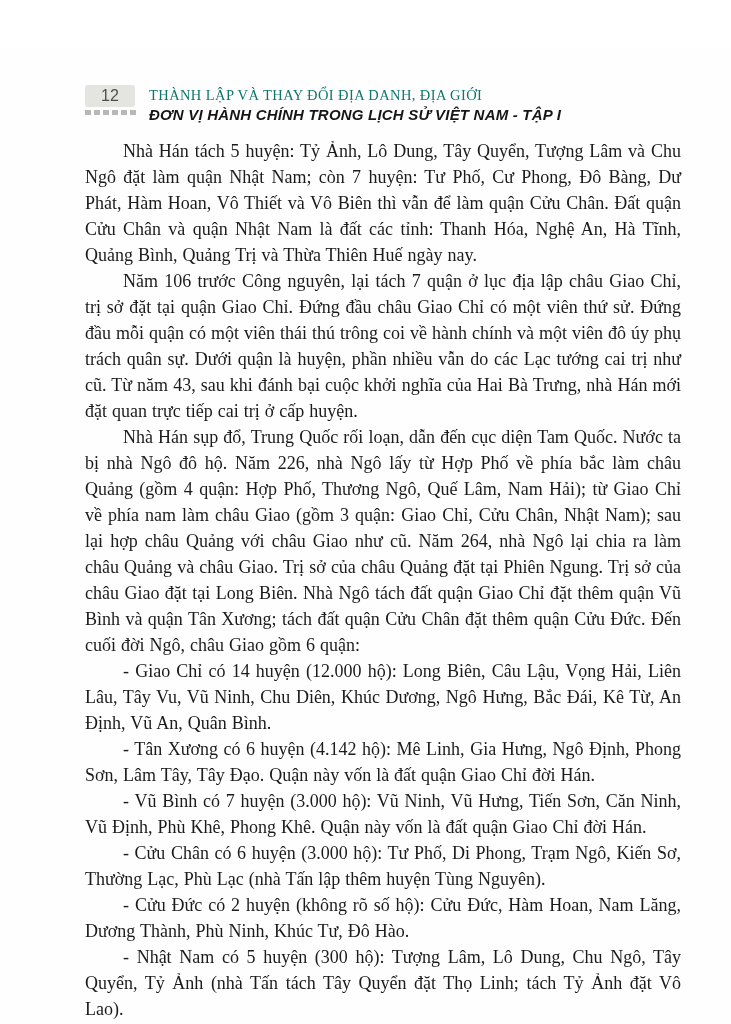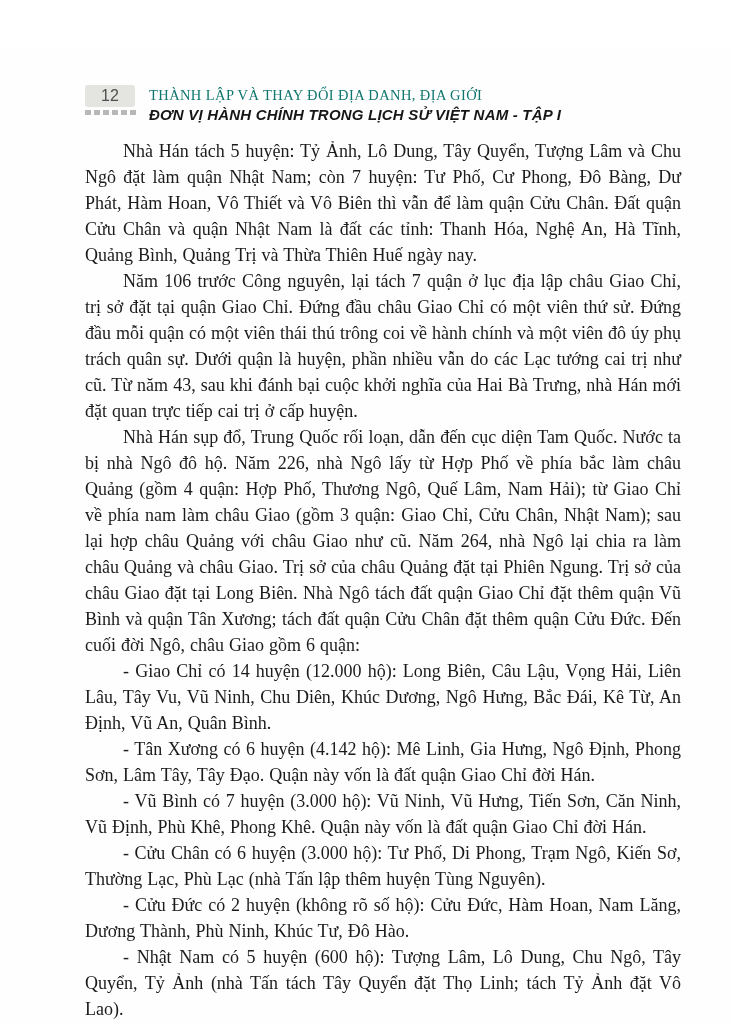--- a/index.html
+++ b/index.html
@@ -129,20 +129,20 @@
 
   <main class="body-text">
     <p class="para">Nhà Hán tách 5 huyện: Tỷ Ảnh, Lô Dung, Tây Quyển, Tượng Lâm và Chu Ngô đặt làm quận Nhật Nam;  còn 7 huyện: Tư Phố, Cư Phong, Đô Bàng, Dư Phát, Hàm Hoan, Vô Thiết và Vô Biên thì vẫn để làm quận Cửu Chân. Đất quận Cửu Chân và quận Nhật Nam là đất các tỉnh: Thanh Hóa, Nghệ An, Hà Tĩnh, Quảng Bình, Quảng Trị và Thừa Thiên Huế ngày nay.</p>
     <p class="para">Năm 106 trước Công nguyên, lại tách 7 quận ở lục địa lập châu Giao Chỉ, trị sở đặt tại quận Giao Chỉ. Đứng đầu châu Giao Chỉ có một viên thứ sử. Đứng đầu mỗi quận có một viên thái thú trông coi về hành chính và một viên đô úy phụ trách quân sự. Dưới quận là huyện, phần nhiều vẫn do các Lạc tướng cai trị như cũ. Từ năm 43, sau khi đánh bại cuộc khởi nghĩa của Hai Bà Trưng, nhà Hán mới đặt quan trực tiếp cai trị ở cấp huyện.</p>
     <p class="para">Nhà Hán sụp đổ, Trung Quốc rối loạn, dẫn đến cục diện Tam Quốc. Nước ta bị nhà Ngô đô hộ. Năm 226, nhà Ngô lấy từ Hợp Phố về phía bắc làm châu Quảng (gồm 4 quận: Hợp Phố, Thương Ngô, Quế Lâm, Nam Hải); từ Giao Chỉ về phía nam làm châu Giao (gồm 3 quận: Giao Chỉ, Cửu Chân, Nhật Nam); sau lại hợp châu Quảng với châu Giao như cũ. Năm 264, nhà Ngô lại chia ra làm châu Quảng và châu Giao. Trị sở của châu Quảng đặt tại Phiên Ngung. Trị sở của châu Giao đặt tại Long Biên. Nhà Ngô tách đất quận Giao Chỉ đặt thêm quận Vũ Bình và quận Tân Xương; tách đất quận Cửu Chân đặt thêm quận Cửu Đức. Đến cuối đời Ngô, châu Giao gồm 6 quận:</p>
     <p class="para">- Giao Chỉ có 14 huyện (12.000 hộ): Long Biên, Câu Lậu, Vọng Hải, Liên Lâu, Tây Vu, Vũ Ninh, Chu Diên, Khúc Dương, Ngô Hưng, Bắc Đái, Kê Từ, An Định, Vũ An, Quân Bình.</p>
     <p class="para">- Tân Xương có 6 huyện (4.142 hộ): Mê Linh, Gia Hưng, Ngô Định, Phong Sơn, Lâm Tây, Tây Đạo. Quận này vốn là đất quận Giao Chỉ đời Hán.</p>
     <p class="para">- Vũ Bình có 7 huyện (3.000 hộ): Vũ Ninh, Vũ Hưng, Tiến Sơn, Căn Ninh, Vũ Định, Phù Khê, Phong Khê. Quận này vốn là đất quận Giao Chỉ đời Hán.</p>
     <p class="para">- Cửu Chân có 6 huyện (3.000 hộ): Tư Phố, Di Phong, Trạm Ngô, Kiến Sơ, Thường Lạc, Phù Lạc (nhà Tấn lập thêm huyện Tùng Nguyên).</p>
     <p class="para">- Cửu Đức có 2 huyện (không rõ số hộ): Cửu Đức, Hàm Hoan, Nam Lăng, Dương Thành, Phù Ninh, Khúc Tư, Đô Hào.</p>
-    <p class="para">- Nhật Nam có 5 huyện (600 hộ): Tượng Lâm, Lô Dung, Chu Ngô, Tây Quyển, Tỷ Ảnh (nhà Tấn tách Tây Quyển đặt Thọ Linh; tách Tỷ Ảnh đặt Vô Lao).</p>
+    <p class="para">- Nhật Nam có 5 huyện (300 hộ): Tượng Lâm, Lô Dung, Chu Ngô, Tây Quyển, Tỷ Ảnh (nhà Tấn tách Tây Quyển đặt Thọ Linh; tách Tỷ Ảnh đặt Vô Lao).</p>
   </main>
 
   <div class="scan-line"></div>
   <div class="scan-dot"></div>
   <div class="scan-mark"></div>
 
 </div>
 
 </body></html>

